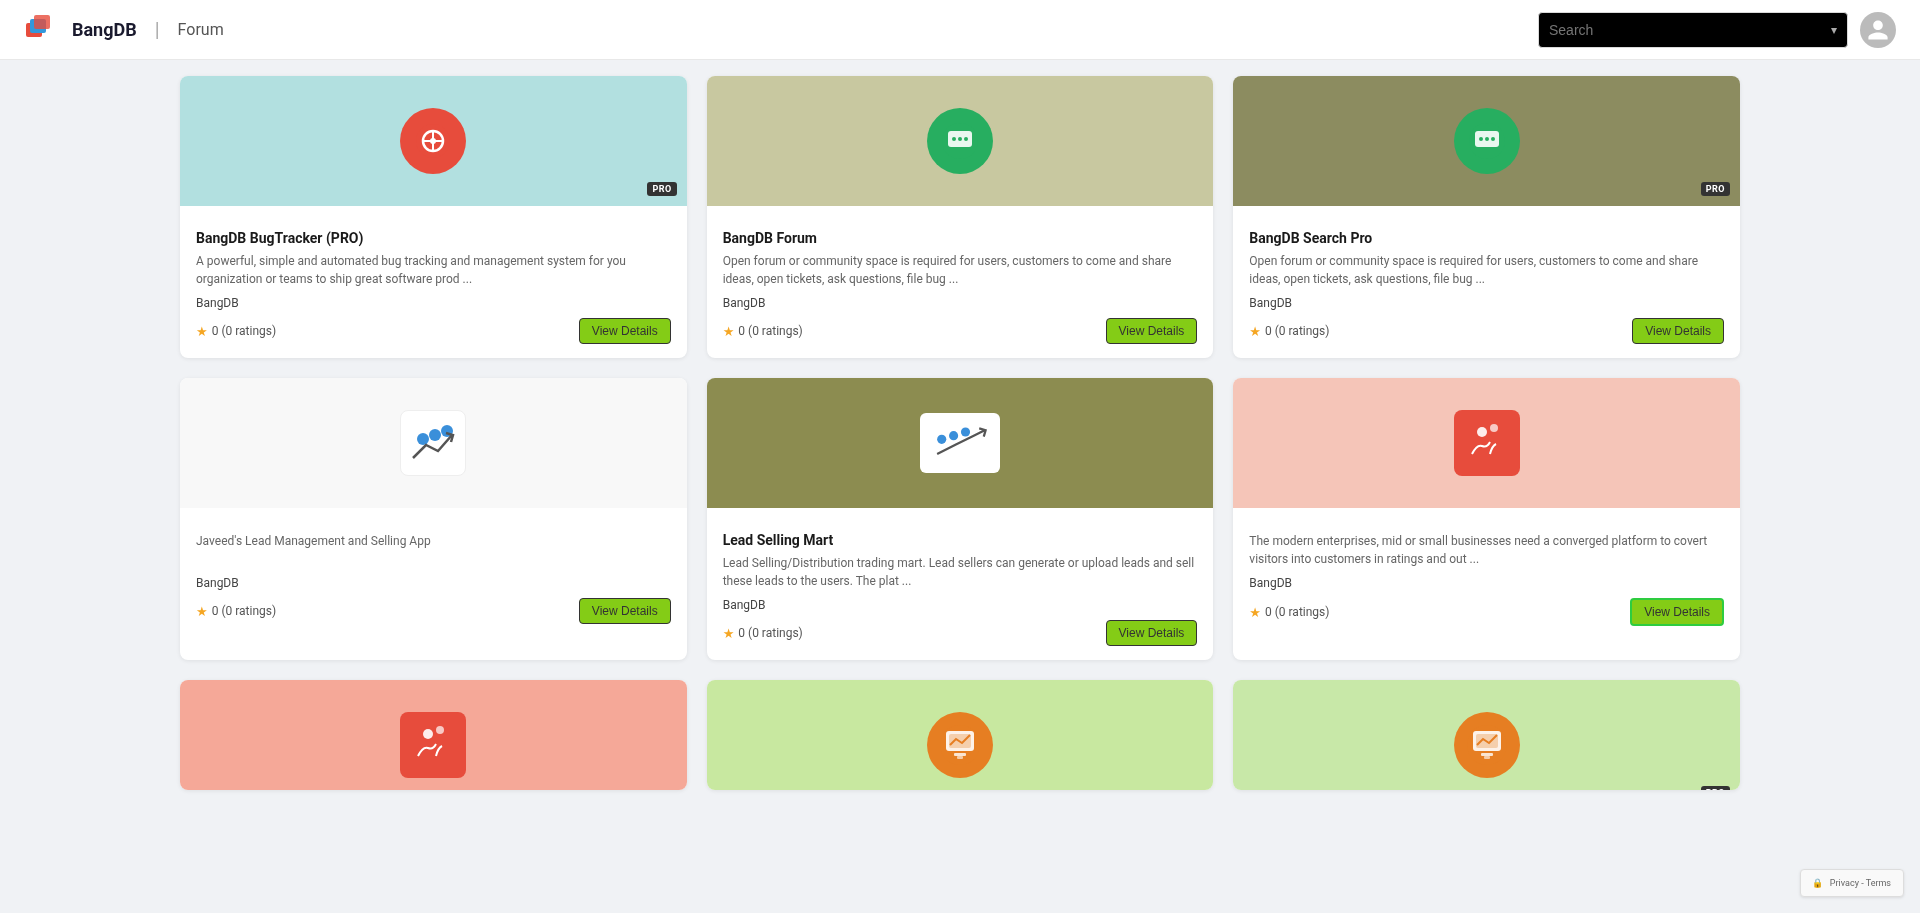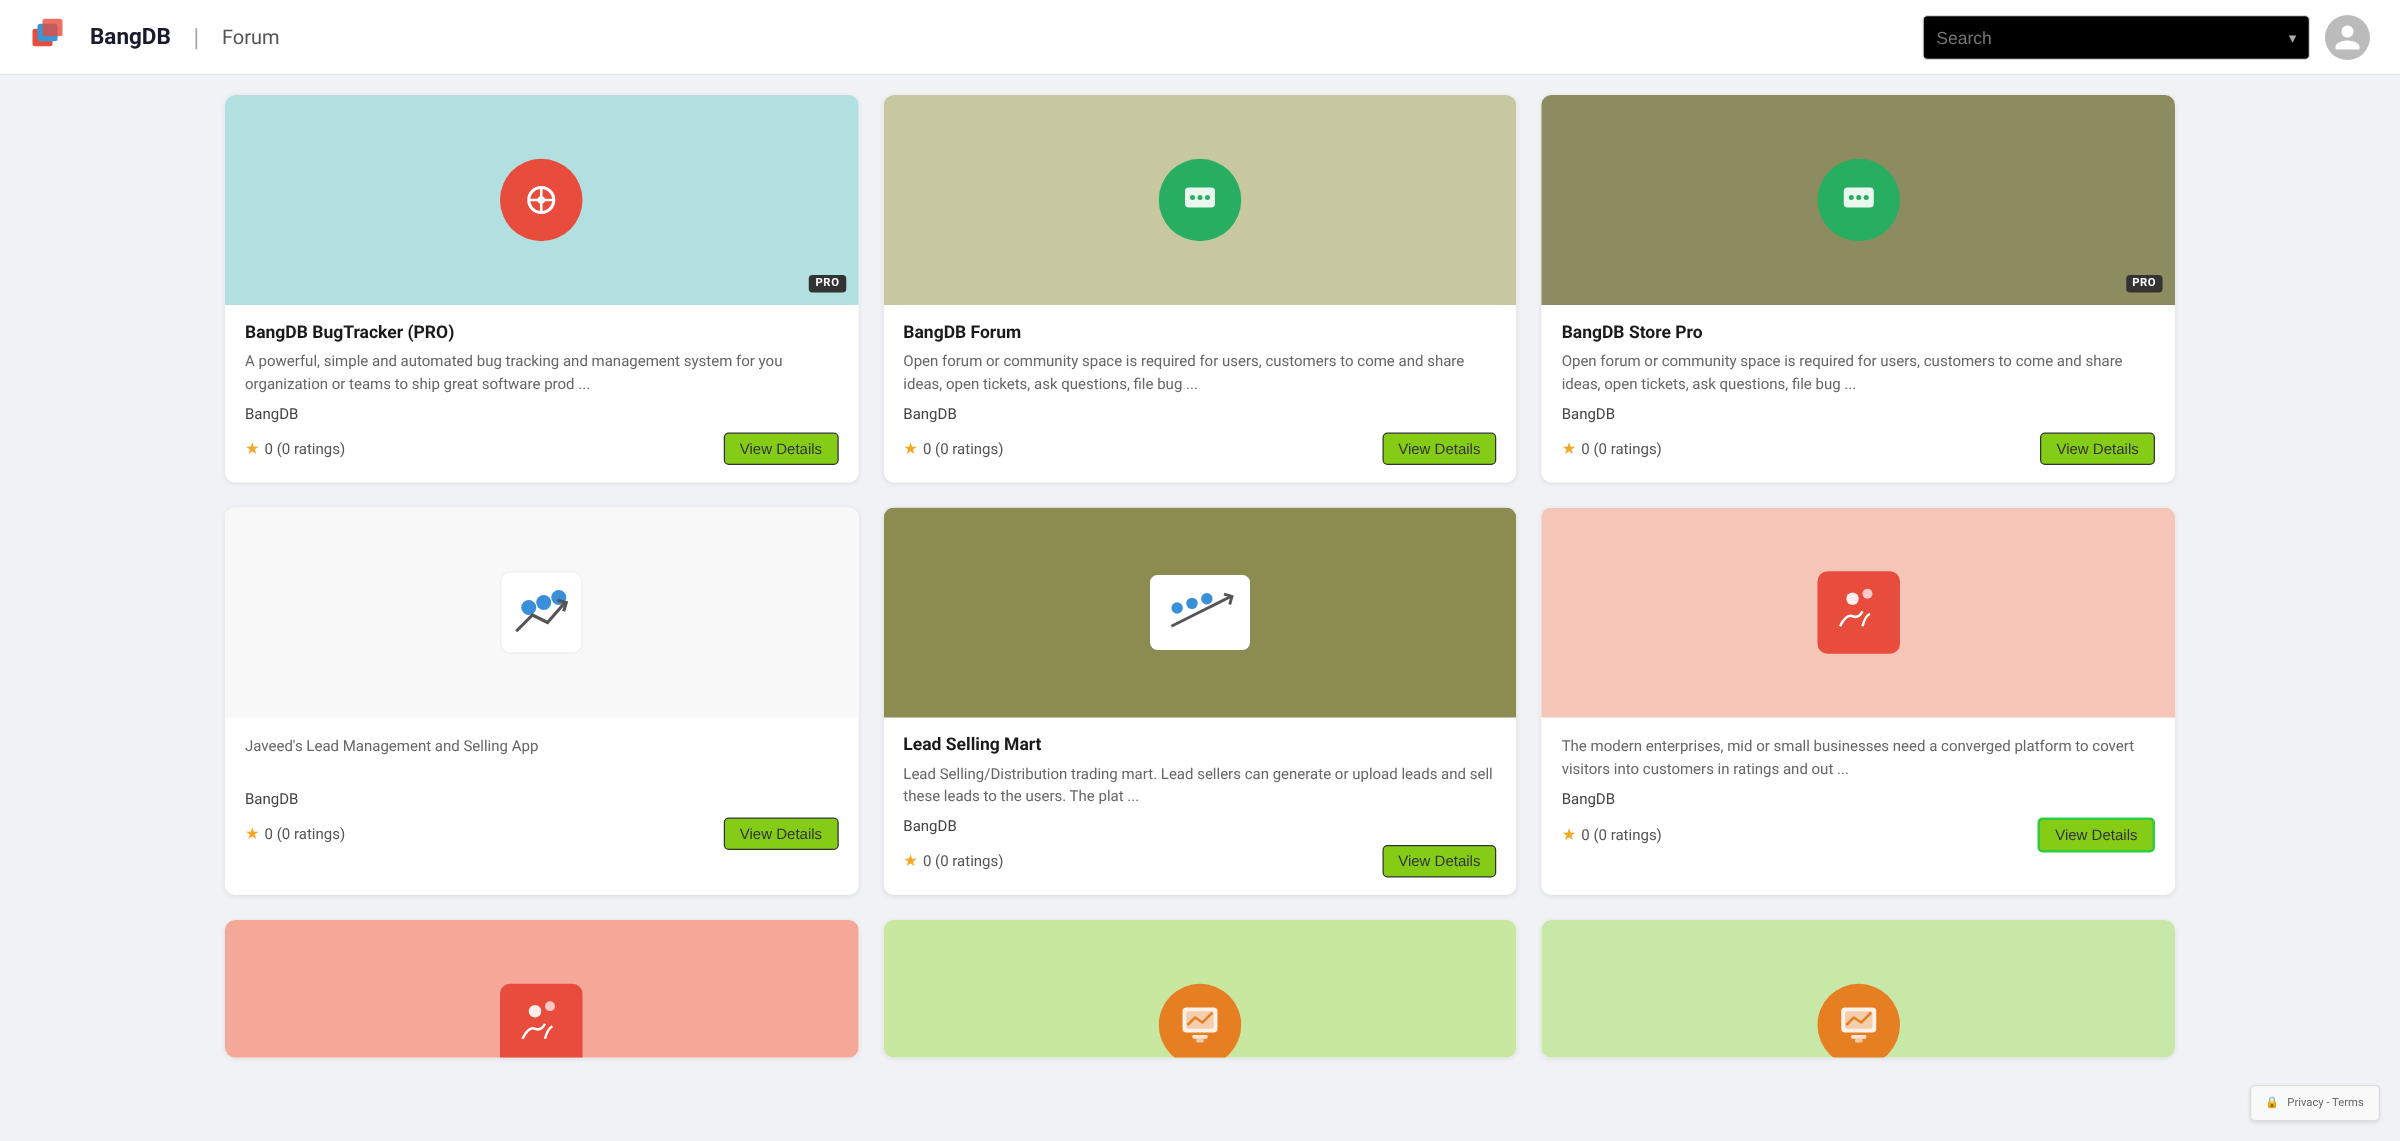--- a/index.html
+++ b/index.html
@@ -103,37 +103,37 @@
 
     
     .card {
       background: #ffffff;
       border-radius: 8px;
       overflow: hidden;
       box-shadow: 0 1px 4px rgba(0,0,0,0.08);
     }
     .card-image {
       width: 100%;
-      height: 168px;
+      height: 130px;
       display: flex;
       align-items: center;
       justify-content: center;
       position: relative;
     }
     .card-image .app-icon {
       width: 70px;
       height: 70px;
       border-radius: 50%;
       display: flex;
       align-items: center;
       justify-content: center;
       font-size: 32px;
     }
     .card-body {
-      padding: 14px 16px 14px;
+      padding: 24px 16px 14px;
     }
     .card-title {
       font-size: 14px;
       font-weight: 700;
       color: #1a1a1a;
       margin-bottom: 6px;
     }
     .card-desc {
       font-size: 12px;
       color: #666;
@@ -313,21 +313,21 @@
         <circle cx="20" cy="20" r="18" fill="#27ae60"></circle>
         <rect x="8" y="10" width="24" height="16" rx="3" fill="white" opacity="0.9"></rect>
         <circle cx="14" cy="18" r="2" fill="#27ae60"></circle>
         <circle cx="20" cy="18" r="2" fill="#27ae60"></circle>
         <circle cx="26" cy="18" r="2" fill="#27ae60"></circle>
       </svg>
     </div>
           <span class="pro-badge">PRO</span>
         </div>
         <div class="card-body">
-      <div class="card-title">BangDB Store Pro</div>
+      <div class="card-title">BangDB Search Pro</div>
       <div class="card-desc">Open forum or community space is required for users, customers to come and share ideas, open tickets, ask questions, file bug ...</div>
       <div class="card-author">BangDB</div>
       <div class="card-footer">
         <div class="rating">
           <span class="star">★</span>
           <span>0 (0 ratings)</span>
         </div>
         <button class="view-details-btn">View Details</button>
       </div>
     </div>

